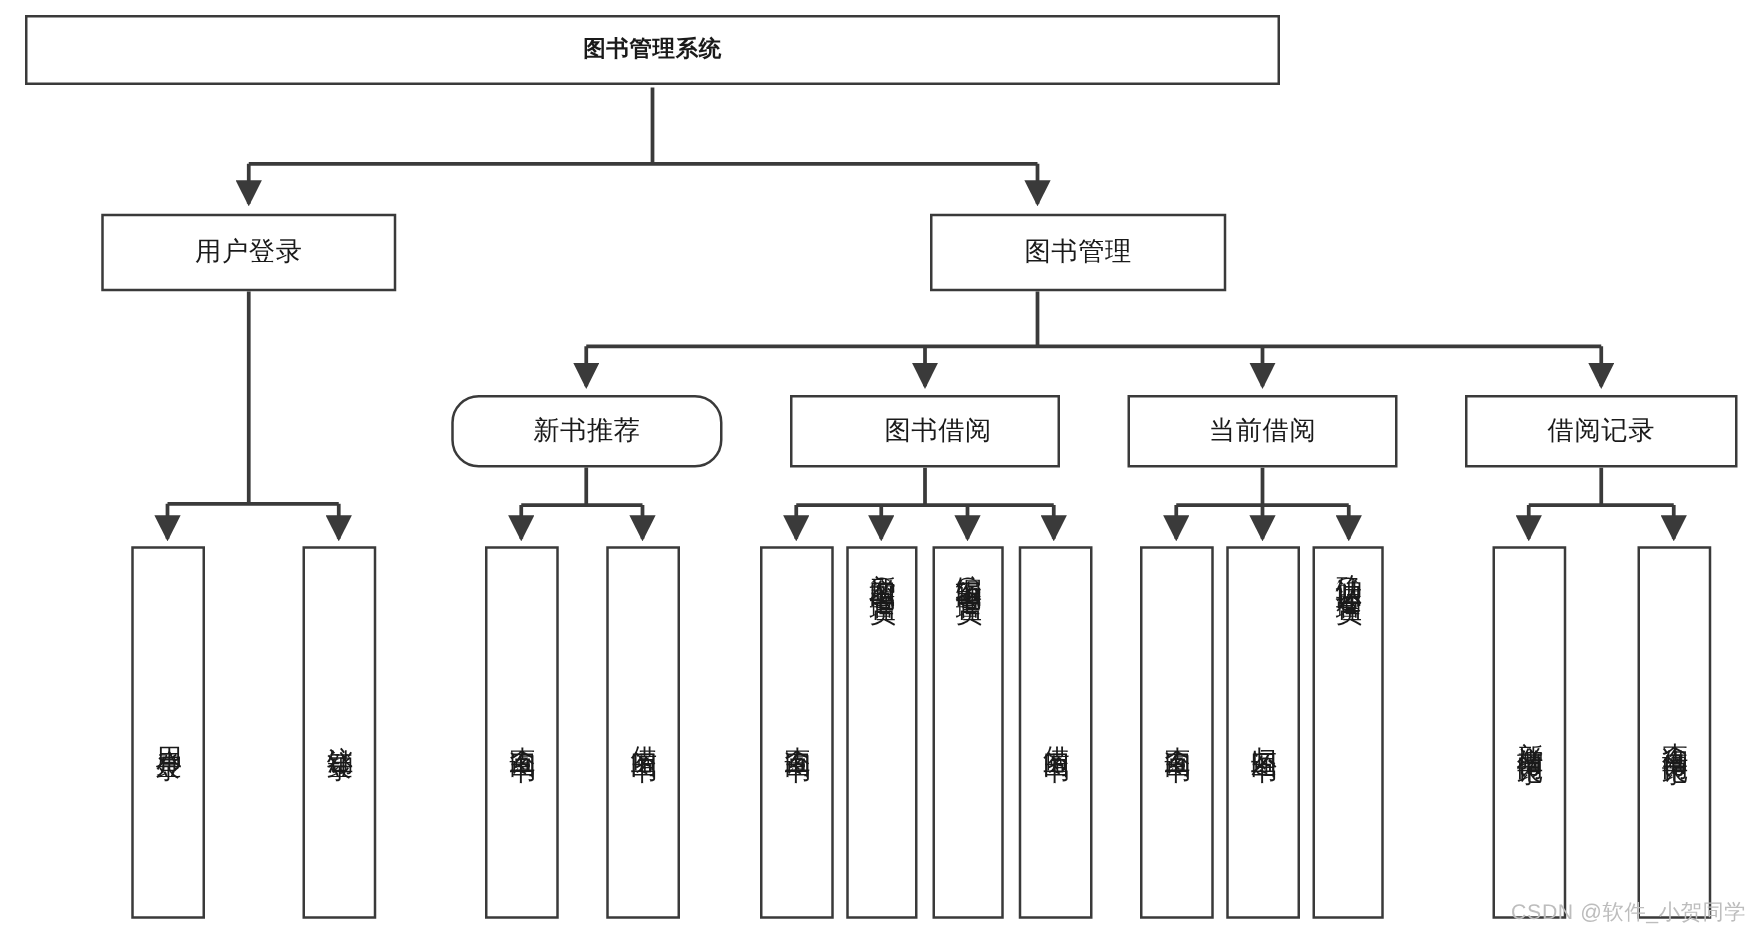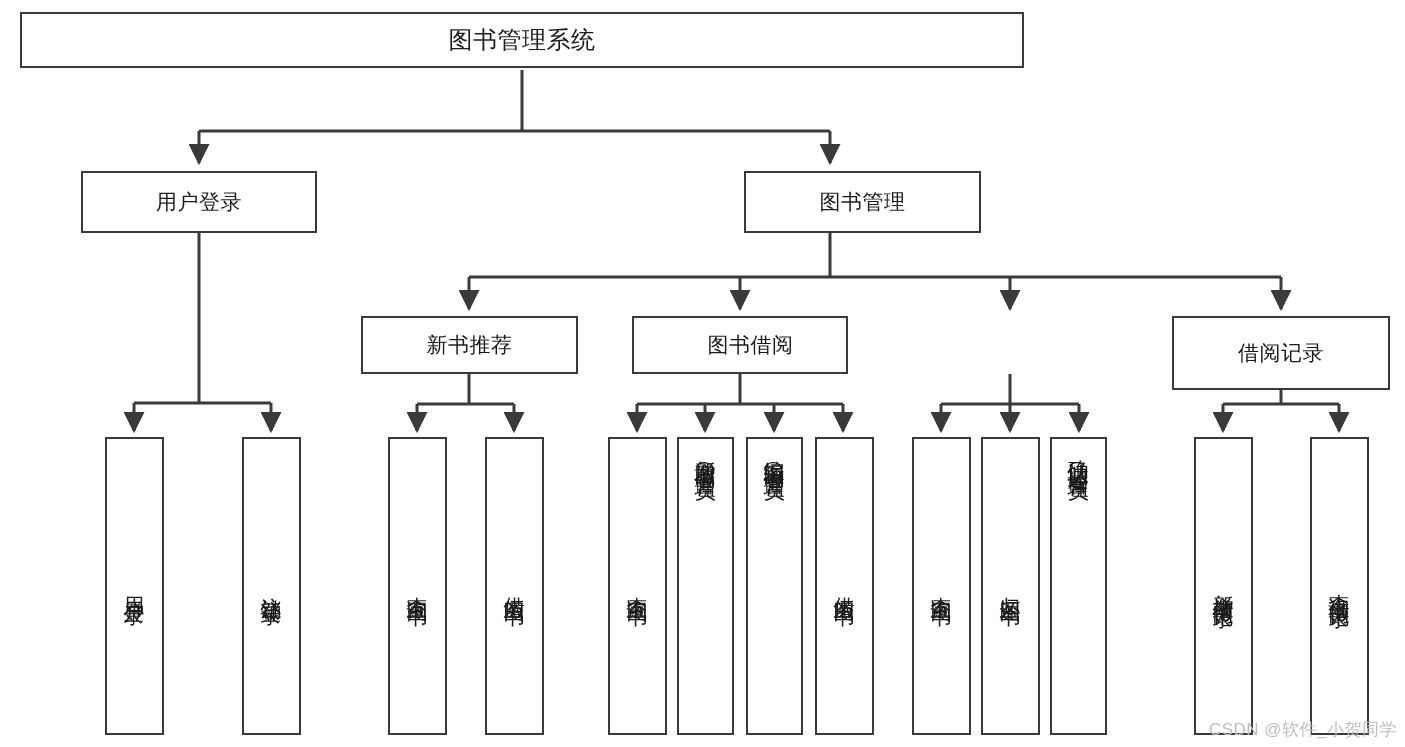--- a/index.html
+++ b/index.html
@@ -42,21 +42,22 @@
     text-align: center;
     line-height: 1.18;
     letter-spacing: 0.5px;
   }
   
   .node.horiz .label {
     font-size: 21px;
     writing-mode: horizontal-tb;
   }
   .node.root .label {
-    font-size: 24px;
+    font-size: 18px;
+    font-weight: bold;
   }
   
   .node.vert {
     align-items: flex-start;
     padding-top: 4px;
   }
   .node.vert .label {
     writing-mode: vertical-rl;
     text-orientation: upright;
     font-size: 21px;
@@ -138,30 +139,33 @@
   </div>
 
   <div class="node horiz" style="left:81px; top:171px; width:236px; height:62px;">
     <span class="label">用户登录</span>
   </div>
 
   <div class="node horiz" style="left:744px; top:171px; width:237px; height:62px;">
     <span class="label">图书管理</span>
   </div>
 
-  <div class="node horiz" style="left:361px; top:316px; width:217px; height:58px;">
+  <div class="node horiz" style="left:361px; top:316px; width:217px; height:58px;border-radius:22px;">
     <span class="label">新书推荐</span>
   </div>
 
   <div class="node horiz" style="left:632px; top:316px; width:216px; height:58px;padding-left:21px;">
     <span class="label">图书借阅</span>
   </div>
 
-
-  <div class="node horiz" style="left:1172px; top:316px; width:218px; height:74px;">
+  <div class="node horiz" style="left:902px; top:316px; width:216px; height:58px;">
+    <span class="label">当前借阅</span>
+  </div>
+
+  <div class="node horiz" style="left:1172px; top:316px; width:218px; height:58px;">
     <span class="label">借阅记录</span>
   </div>
 
   <div class="node vert centered" style="left:105px; top:437px; width:59px; height:298px;">
     <span class="label">用户登录</span>
   </div>
 
   <div class="node vert centered" style="left:242px; top:437px; width:59px; height:298px;">
     <span class="label">注销登录</span>
   </div>

